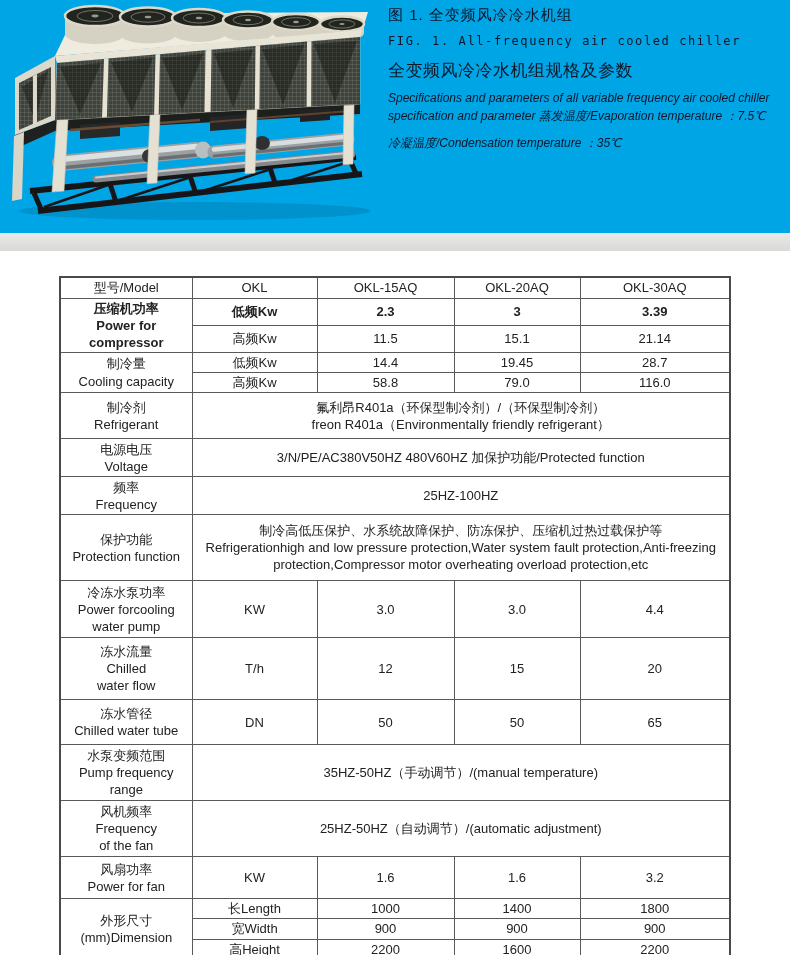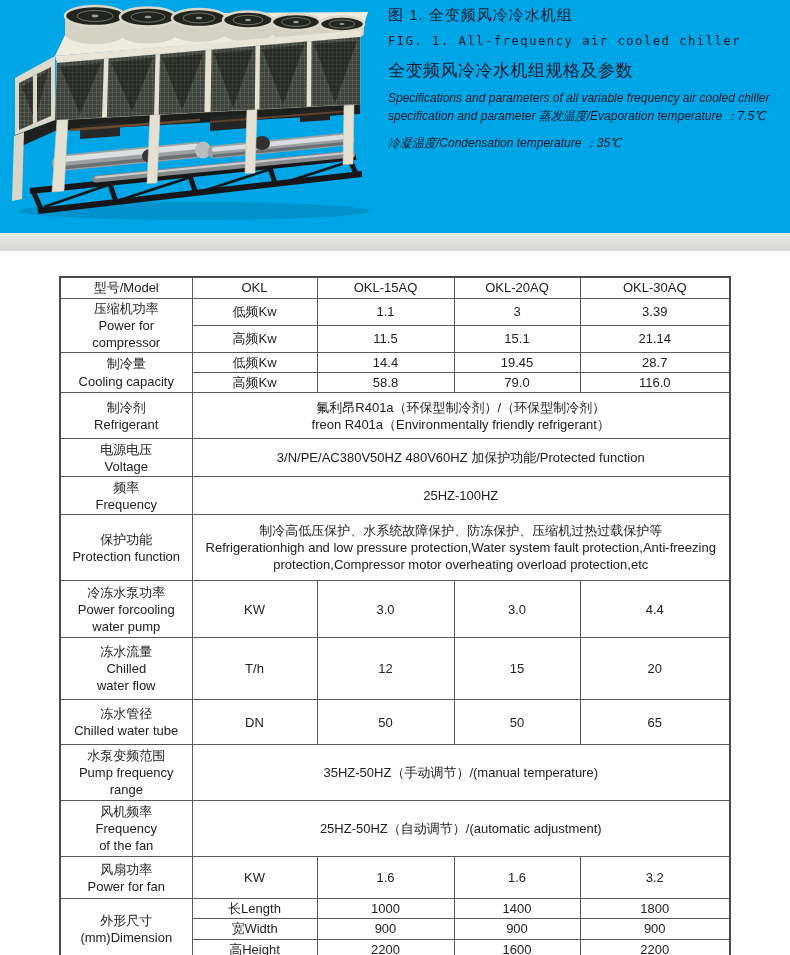--- a/index.html
+++ b/index.html
@@ -179,24 +179,24 @@
         <col style="width:150px">
     </colgroup>
     <tbody>
         <tr style="height: 21px;">
           <td class="label">型号/Model</td>
           <td class="unit">OKL</td>
           <td class="value">OKL-15AQ</td>
           <td class="value">OKL-20AQ</td>
           <td class="value">OKL-30AQ</td>
         </tr>
-        <tr style="height: 17px;">
+        <tr style="height: 17px; font-weight: bold;">
           <td rowspan="2" class="label">压缩机功率<br>Power for compressor</td>
           <td class="unit">低频Kw</td>
-          <td class="value">1.1</td>
+          <td class="value">2.3</td>
           <td class="value">3</td>
           <td class="value">3.39</td>
         </tr>
         <tr style="height: 17px;">
           <td class="unit">高频Kw</td>
           <td class="value">11.5</td>
           <td class="value">15.1</td>
           <td class="value">21.14</td>
         </tr>
         <tr style="height: 17px;">

